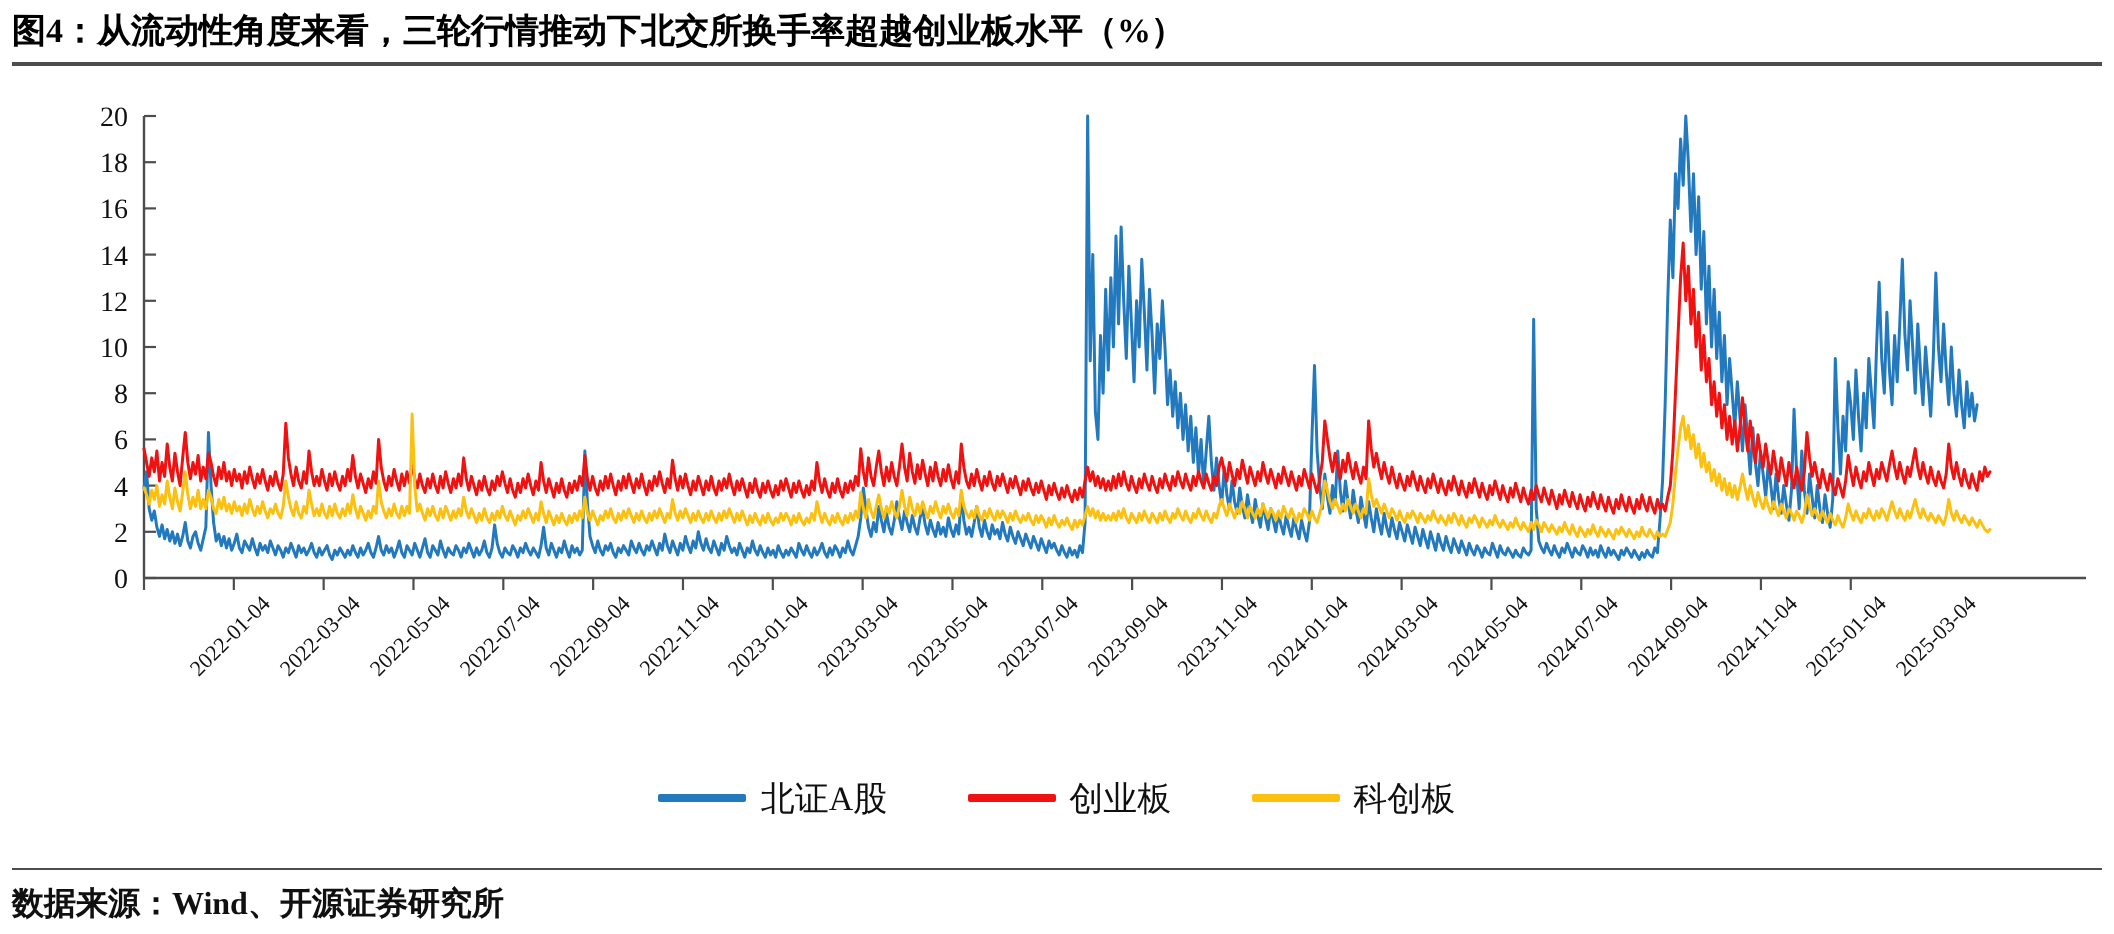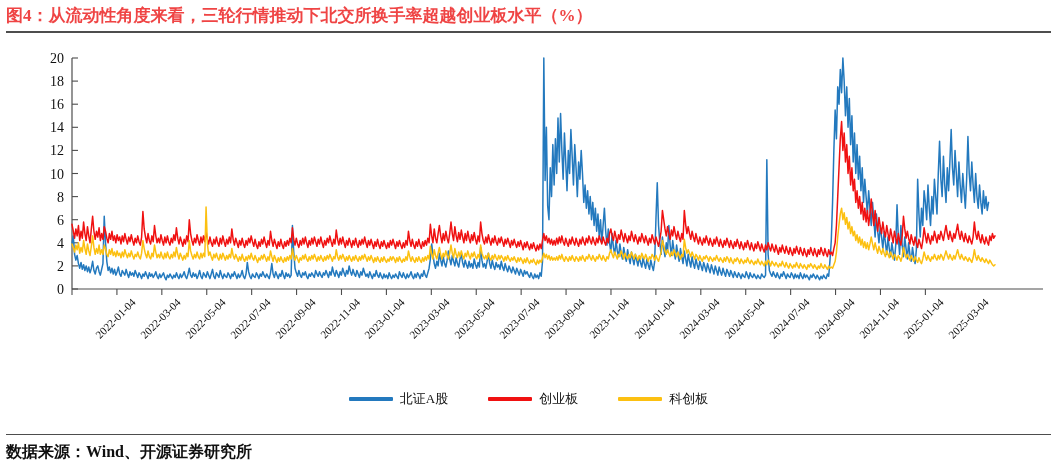--- a/index.html
+++ b/index.html
@@ -26,21 +26,21 @@
     position: absolute;
     left: 6px;
     top: 4px;
     width: 1045px;
     height: 28px;
   }
   #chart-title {
     font-family: "Liberation Serif", "DejaVu Serif", serif;
     font-size: 17px;
     font-weight: bold;
-    color: #ef4444;
+    color: #000000;
     white-space: nowrap;
     line-height: 24px;
     letter-spacing: 0px;
   }
   #title-rule {
     position: absolute;
     left: 6px;
     top: 31px;
     width: 1045px;
     height: 2px;
@@ -96,21 +96,21 @@
     gap: 7px;
   }
   .legend-swatch {
     display: block;
     width: 44px;
     height: 4px;
     border-radius: 1px;
   }
   .legend-label {
     font-family: "Liberation Serif", "DejaVu Serif", serif;
-    font-size: 13px;
+    font-size: 17px;
     color: #101010;
     white-space: nowrap;
   }
 
   
   #footer-rule {
     position: absolute;
     left: 6px;
     top: 434px;
     width: 1045px;

